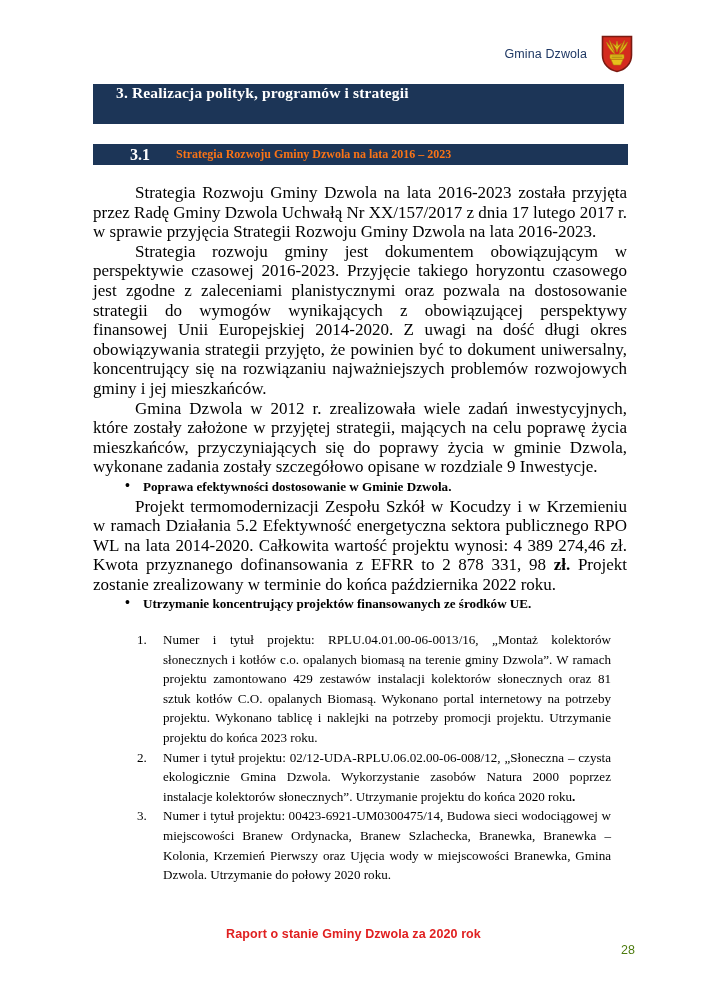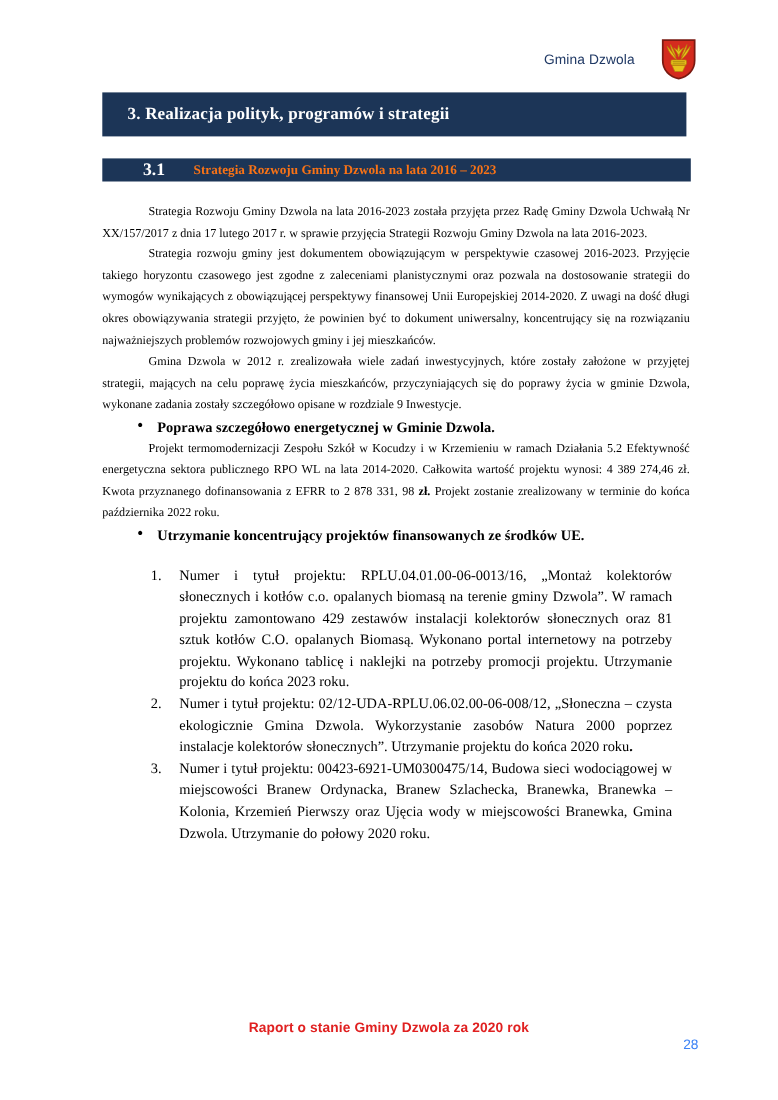--- a/index.html
+++ b/index.html
@@ -28,21 +28,20 @@
     position: absolute;
     top: 28px;
     left: 0;
     width: 707px;
     height: 52px;
     display: flex;
     align-items: center;
     justify-content: flex-end;
     padding-right: 74px;
     box-sizing: border-box;
-    gap: 10px;
   }
   .header-title {
     font-family: "Liberation Sans", "DejaVu Sans", sans-serif;
     font-size: 12.5px;
     color: #1f3864;
     letter-spacing: 0.1px;
     white-space: nowrap;
   }
   .crest {
     width: 32px;
@@ -54,21 +53,21 @@
   
   .chapter-banner {
     position: absolute;
     left: 93px;
     top: 84px;
     width: 531px;
     height: 40px;
     background: #1d3557;
     background: #1c3557;
     display: flex;
-    align-items: center;
+    align-items: flex-start;
     box-sizing: border-box;
     padding-left: 23px;
   }
   .chapter-banner .txt {
     color: #ffffff;
     font-size: 15.5px;
     font-weight: bold;
     letter-spacing: 0.15px;
     white-space: nowrap;
   }
@@ -101,21 +100,21 @@
 
   
   .body-block {
     position: absolute;
     left: 93px;
     top: 183px;
     width: 534px;
   }
   p.para {
     margin: 0;
-    font-size: 11px;
+    font-size: 17px;
     line-height: 19.6px;
     text-align: justify;
     text-indent: 42px;
     hyphens: none;
   }
   .b { font-weight: bold; }
 
   ul.bullets {
     margin: 0;
     padding: 0 0 0 32px;
@@ -178,21 +177,21 @@
   .page-number {
     position: absolute;
     top: 943px;
     left: 0;
     width: 707px;
     padding-right: 72px;
     box-sizing: border-box;
     text-align: right;
     font-family: "Liberation Sans", "DejaVu Sans", sans-serif;
     font-size: 12.5px;
-    color: #3b82f6;
+    color: #4d7c0f;
   }
 </style>
 </head>
 <body>
 
 <div class="page">
 
   <div class="doc-header">
     <span class="header-title">Gmina Dzwola</span>
     <svg class="crest" viewBox="0 0 32 38" aria-hidden="true">
@@ -223,21 +222,21 @@
   </div>
 
   <div class="body-block">
 
     <p class="para">Strategia Rozwoju Gminy Dzwola na lata 2016-2023 została przyjęta przez Radę Gminy Dzwola Uchwałą Nr XX/157/2017 z dnia 17 lutego 2017 r. w sprawie przyjęcia Strategii Rozwoju Gminy Dzwola na lata 2016-2023.</p>
     <p class="para">Strategia rozwoju gminy jest dokumentem obowiązującym w perspektywie czasowej 2016-2023. Przyjęcie takiego horyzontu czasowego jest zgodne z zaleceniami planistycznymi oraz pozwala na dostosowanie strategii do wymogów wynikających z obowiązującej perspektywy finansowej Unii Europejskiej 2014-2020. Z uwagi na dość długi okres obowiązywania strategii przyjęto, że powinien być to dokument uniwersalny, koncentrujący się na rozwiązaniu najważniejszych problemów rozwojowych gminy i jej mieszkańców.</p>
     <p class="para">Gmina Dzwola w 2012 r. zrealizowała wiele zadań inwestycyjnych, które zostały założone w przyjętej strategii, mających na celu poprawę życia mieszkańców, przyczyniających się do poprawy życia w gminie Dzwola, wykonane zadania zostały szczegółowo opisane w rozdziale 9 Inwestycje.</p>
 
     <ul class="bullets">
       <li>
-        <span>Poprawa szczegółowo energetycznej w Gminie Dzwola.</span>
+        <span>Poprawa efektywności dostosowanie w Gminie Dzwola.</span>
       </li>
     </ul>
 
     <p class="para"><span>Projekt termomodernizacji Zespołu Szkół w Kocudzy i w Krzemieniu w ramach Działania 5.2 Efektywność energetyczna sektora publicznego RPO WL na lata 2014-2020. Całkowita wartość projektu wynosi: 4 389 274,46 zł. Kwota przyznanego dofinansowania z EFRR  to 2  878  331,  98 </span><span class="b">zł.</span><span> Projekt zostanie zrealizowany  w terminie  do końca października 2022 roku.</span></p>
 
     <ul class="bullets">
       <li>
         <span>Utrzymanie koncentrujący projektów finansowanych ze środków UE.</span>
       </li>
     </ul>

